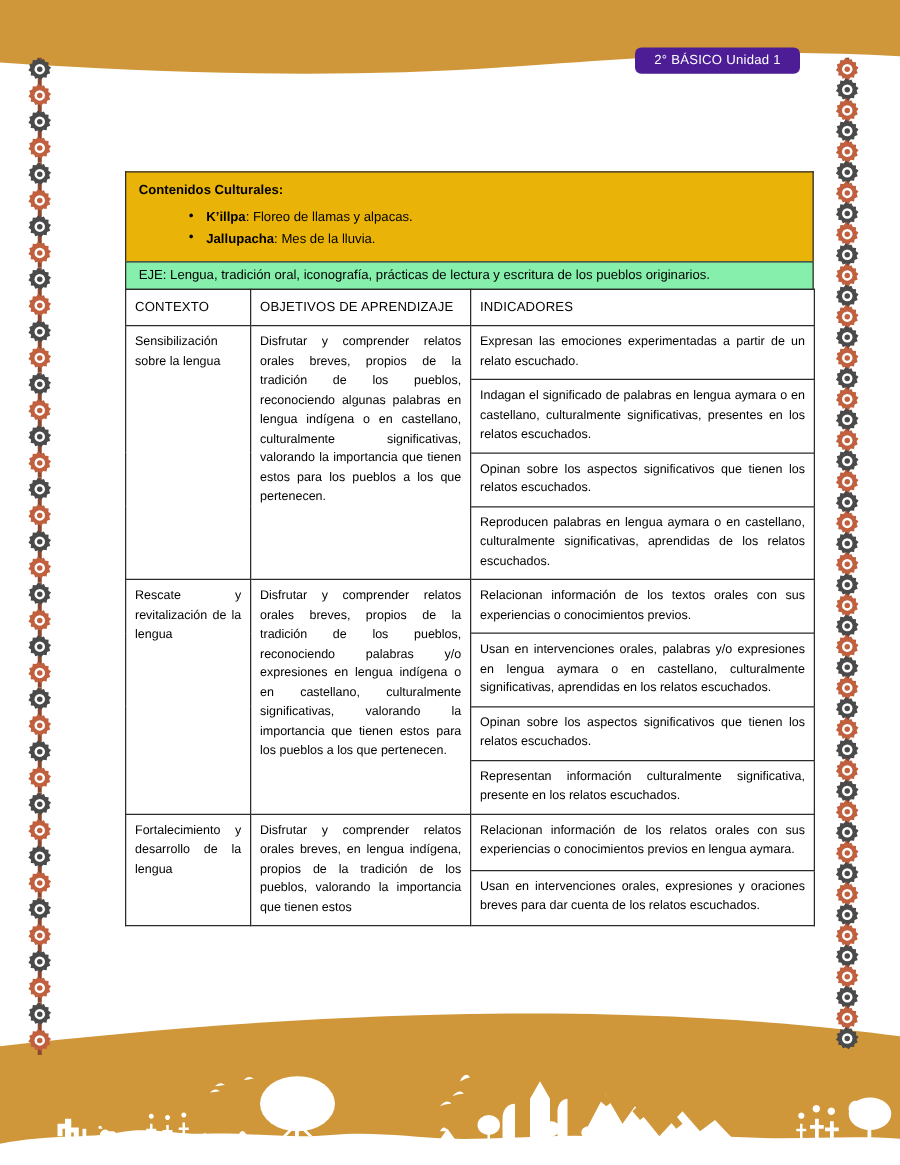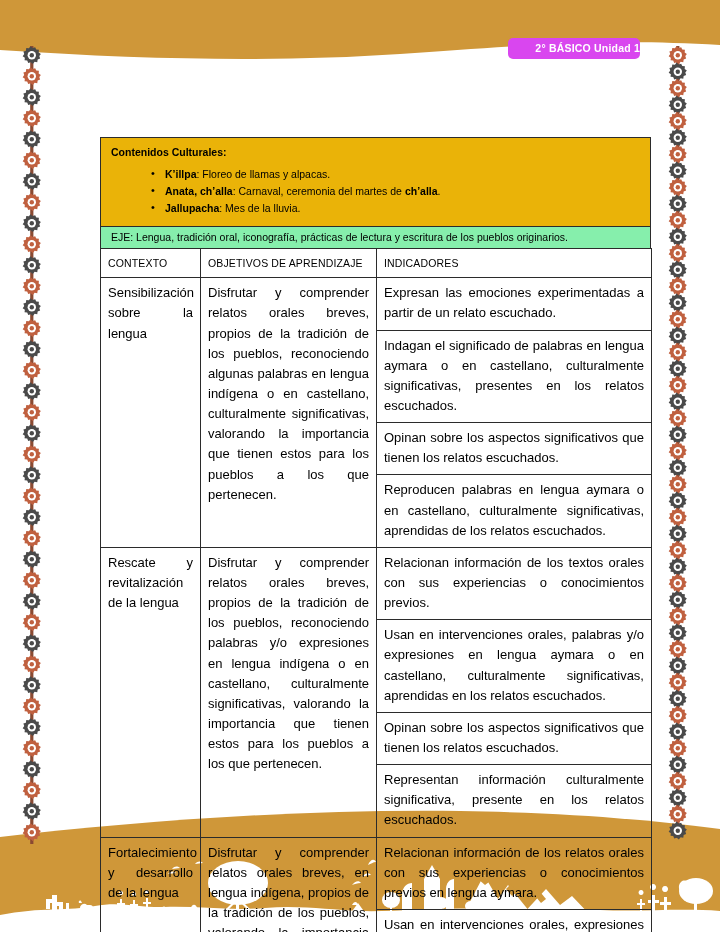--- a/index.html
+++ b/index.html
@@ -55,30 +55,29 @@
   }
   .side-border.left  { left: 22px; }
   .side-border.right { left: 668px; }
 
   .badge {
     position: absolute;
     top: 38px;
     left: 508px;
     width: 132px;
     height: 21px;
-    background: #d946ef;
+    background: #4c1d95;
     border-radius: 5px;
     color: #ffffff;
     font-size: 10.5px;
     line-height: 21px;
-    text-align: right;
+    text-align: center;
     letter-spacing: .2px;
     z-index: 4;
     white-space: nowrap;
-    font-weight: bold;
   }
 
   
   #content {
     position: absolute;
     left: 100px;
     top: 137px;
     width: 551px;
     z-index: 5;
   }
@@ -127,21 +126,21 @@
   table.main {
     width: 551px;
     border-collapse: collapse;
     table-layout: fixed;
     margin-top: -1px;
   }
   table.main td, table.main th {
     border: 1px solid #2b2b2b;
     vertical-align: top;
     padding: 5px 7px 6px 7px;
-    font-size: 13px;
+    font-size: 10px;
     line-height: 1.55;
     text-align: justify;
     text-justify: inter-word;
     box-sizing: border-box;
   }
   table.main th {
     font-weight: normal;
     text-align: left;
     font-size: 10.5px;
     padding-top: 6px;
@@ -324,23 +323,20 @@
 
   <div id="content">
 
     <div class="cultural-box">
       <div class="cultural-title">Contenidos Culturales:</div>
       <ul class="cultural-list">
         <li>
           <b>K’illpa</b><span>: Floreo de llamas y alpacas.</span>
         </li>
         <li>
-          <b>Anata, ch’alla</b><span>: Carnaval, ceremonia del martes de </span><b>ch’alla</b><span>.</span>
-        </li>
-        <li>
           <b>Jallupacha</b><span>: Mes de la lluvia.</span>
         </li>
       </ul>
     </div>
 
     <div class="eje-row">EJE: Lengua, tradición oral, iconografía, prácticas de lectura y escritura de los pueblos originarios.</div>
 
     <table class="main">
       <colgroup>
         <col class="col-ctx">

